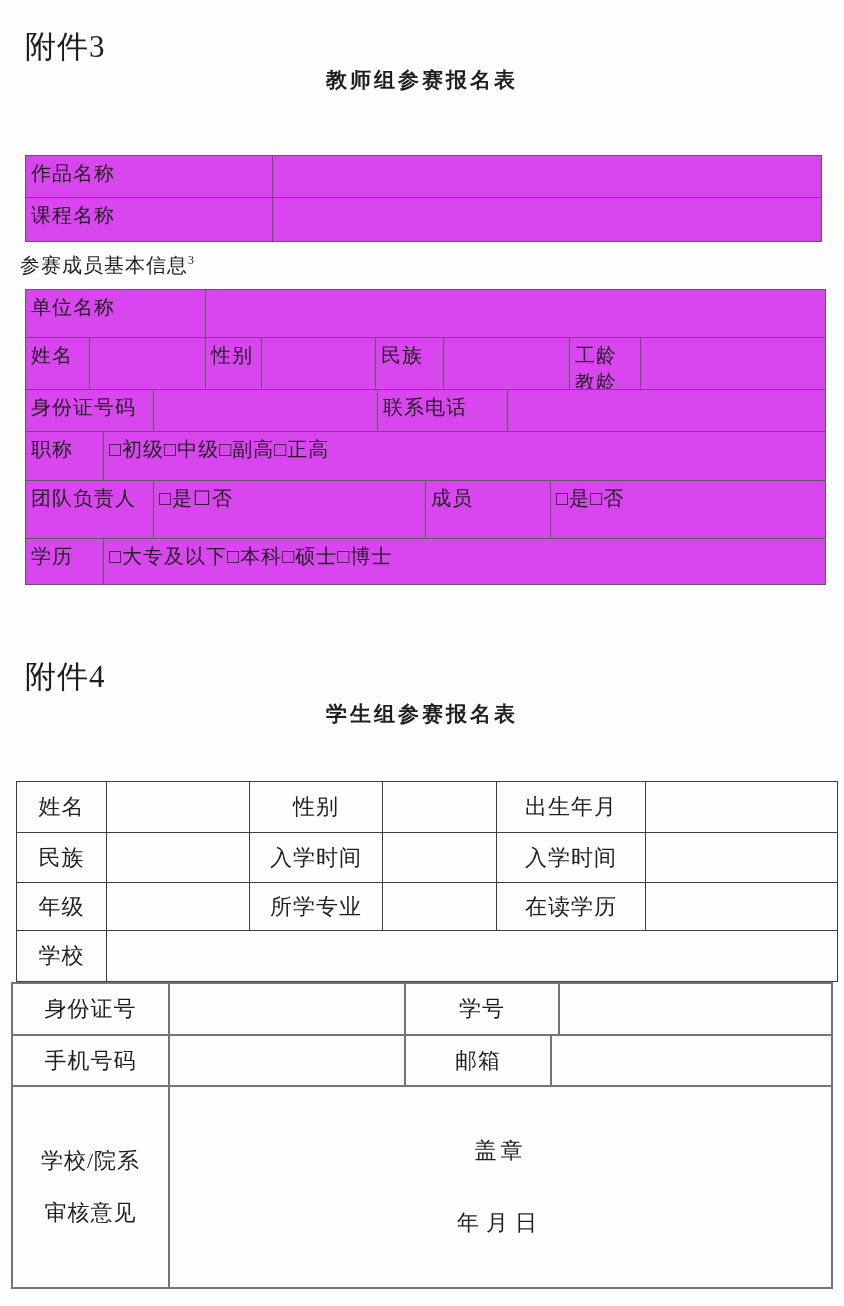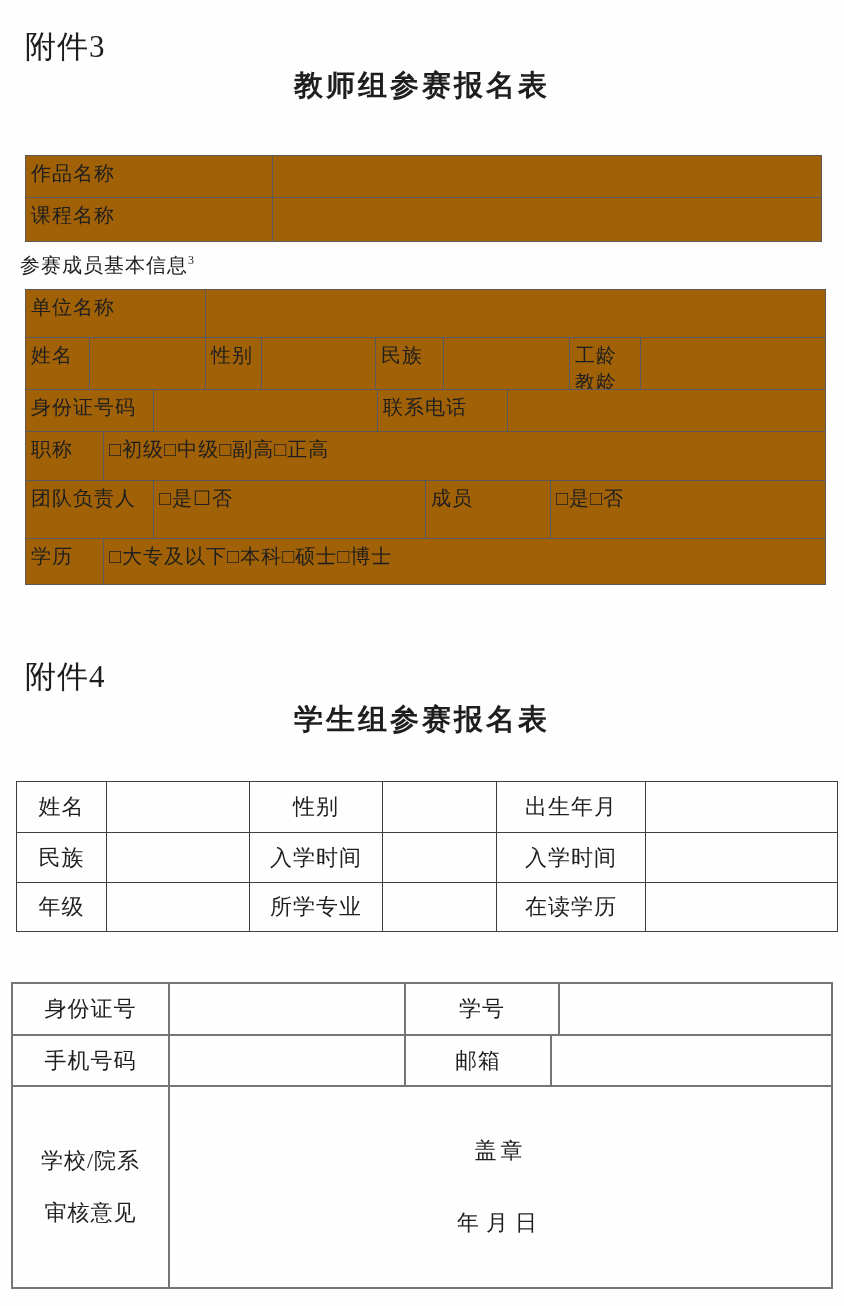--- a/index.html
+++ b/index.html
@@ -16,42 +16,42 @@
     position:absolute;
     font-size:31px;
     letter-spacing:1px;
   }
   #a3-label{left:25px;top:26px;}
   #a4-label{left:25px;top:656px;}
   .doc-title{
     position:absolute;left:0;width:844px;
     margin:0;text-align:center;
     font-family:"DejaVu Sans","Liberation Sans",sans-serif;
-    font-weight:bold;font-size:29px;letter-spacing:3px;
+    font-weight:bold;font-size:21px;letter-spacing:3px;
   }
   #a3-title{top:66px;}
   #a4-title{top:700px;}
   .caption{
     position:absolute;left:20px;top:252px;
     font-size:20px;letter-spacing:1px;
   }
   .caption sup{font-size:12px;line-height:0;}
 
   
   .tbl{position:absolute;box-sizing:border-box;}
   .trow{display:flex;box-sizing:border-box;}
   .tcell{
     box-sizing:border-box;overflow:hidden;
     font-size:20px;letter-spacing:1px;
     padding:4px 4px 0 5px;
   }
   .tcell.fill{flex:1;}
 
   
-  .teacher{border:1px solid #5a5a5a;background:#a16207;}
+  .teacher{border:1px solid #5a5a5a;background:#d946ef;}
   .teacher .trow{border-bottom:1px solid #5a5a5a;}
   .teacher .trow:last-child{border-bottom:none;}
   .teacher .tcell{border-right:1px solid #5a5a5a;}
   .teacher .tcell:last-child{border-right:none;}
   #work-table{left:25px;top:155px;width:797px;}
   #member-table{left:25px;top:289px;width:801px;}
 
   
   .student-a{border:1px solid #3f3f3f;background:#fefefe;}
   .student-a .trow{border-bottom:1px solid #3f3f3f;}
@@ -176,20 +176,24 @@
       <div class="tcell" style="width:114px"></div>
       <div class="tcell" style="width:149px">入学时间</div>
       <div class="tcell fill"></div>
     </div>
     <div class="trow" style="height:48px">
       <div class="tcell" style="width:90px">年级</div>
       <div class="tcell" style="width:143px"></div>
       <div class="tcell" style="width:133px">所学专业</div>
       <div class="tcell" style="width:114px"></div>
       <div class="tcell" style="width:149px">在读学历</div>
+      <div class="tcell fill"></div>
+    </div>
+    <div class="trow" style="height:50px">
+      <div class="tcell" style="width:90px">学校</div>
       <div class="tcell fill"></div>
     </div>
   </div>
 
   <div class="tbl student-b" id="student-contact">
     <div class="trow" style="height:52px">
       <div class="tcell" style="width:157px">身份证号</div>
       <div class="tcell" style="width:236px"></div>
       <div class="tcell" style="width:154px">学号</div>
       <div class="tcell fill"></div>

